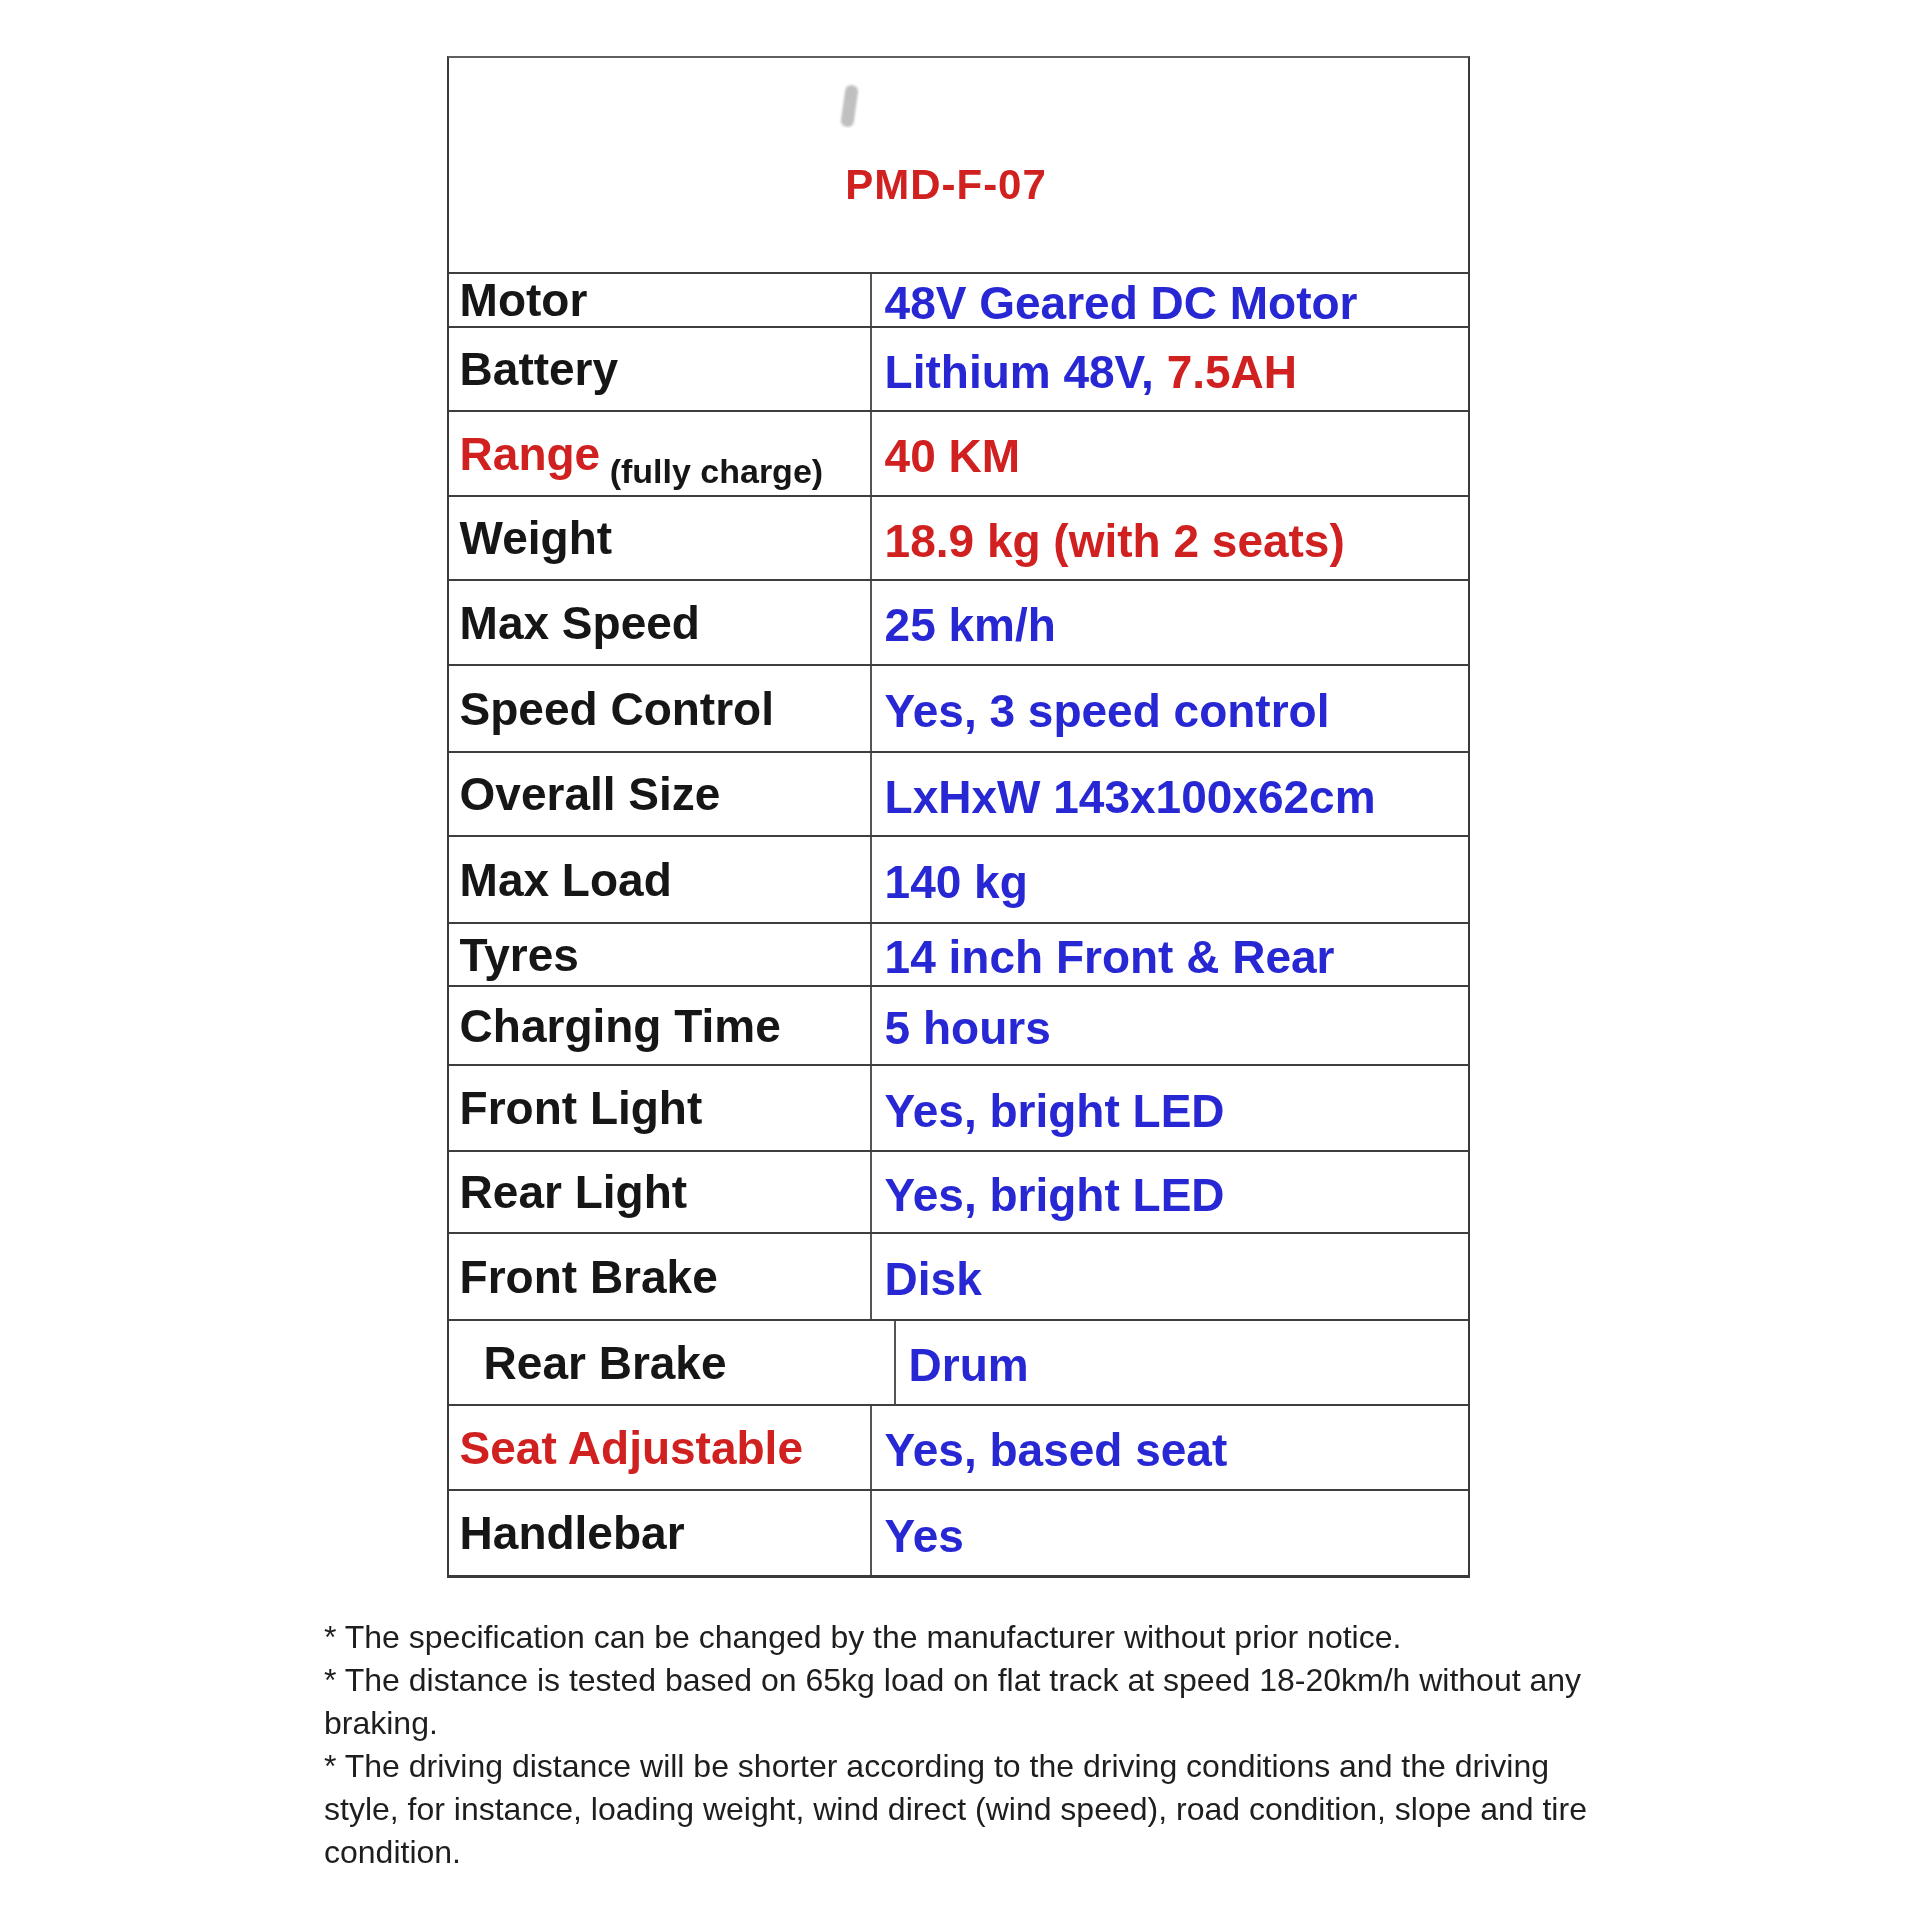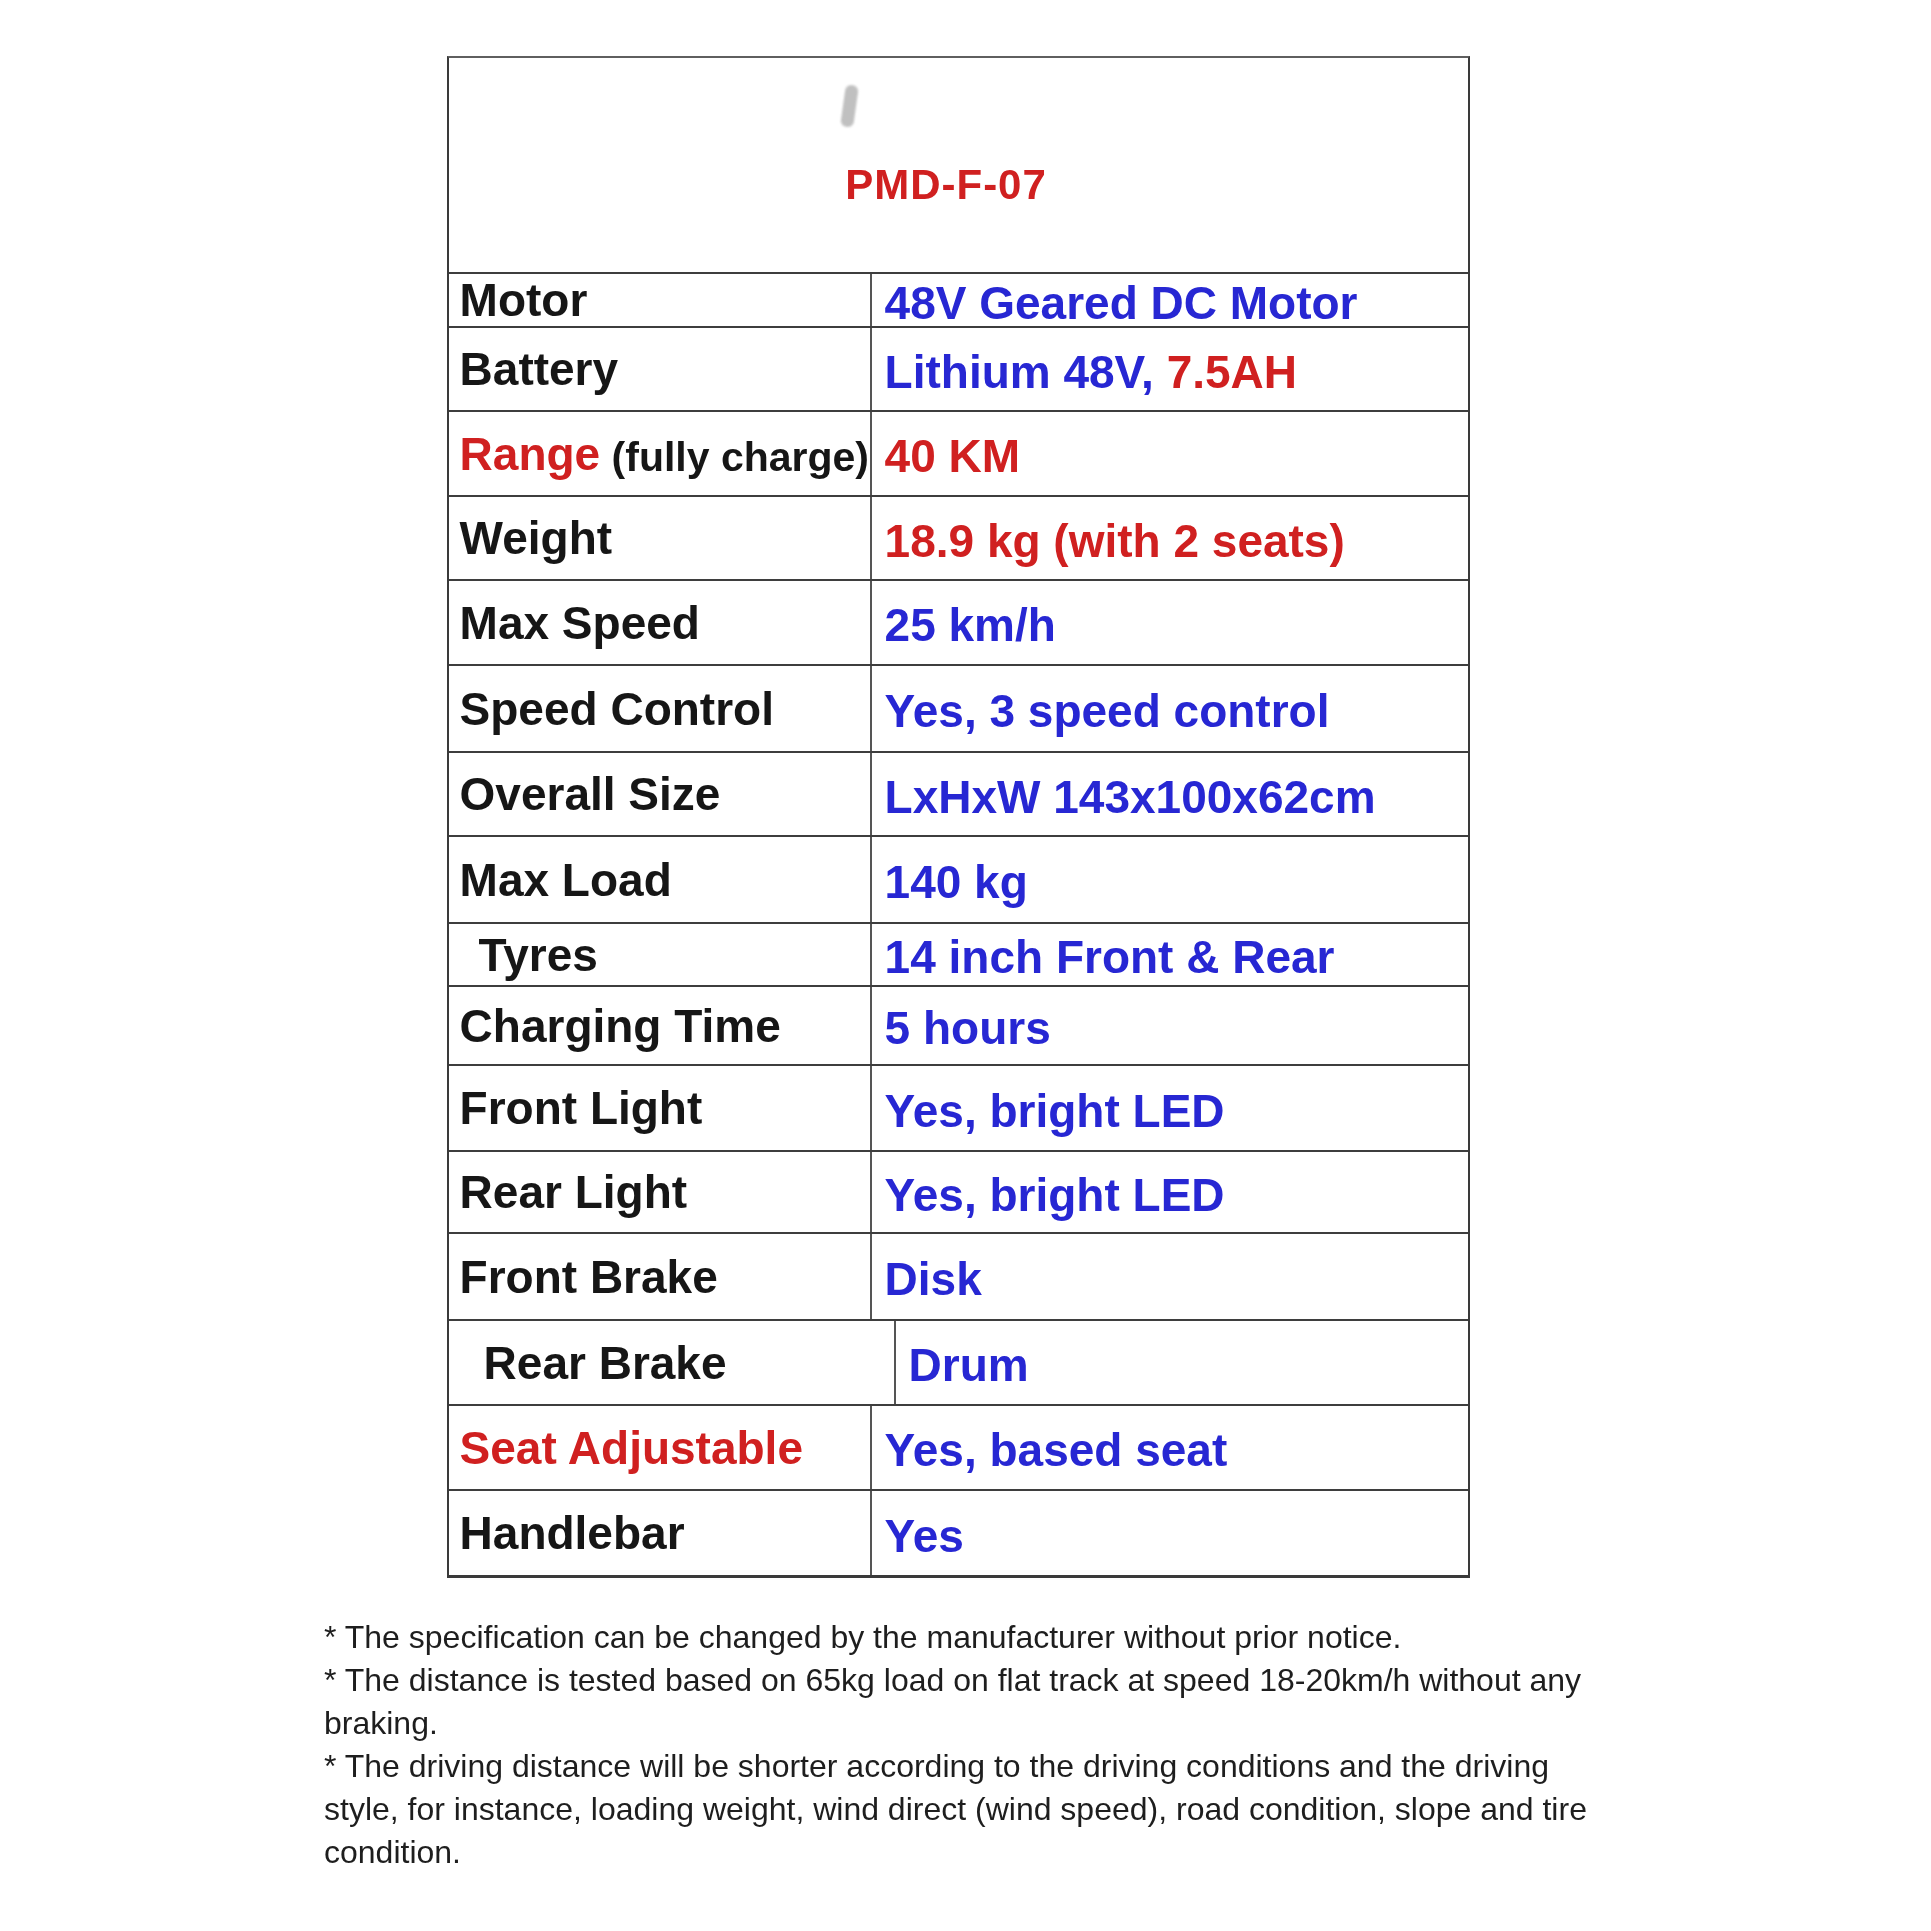--- a/index.html
+++ b/index.html
@@ -62,22 +62,22 @@
     border-right:2.9px solid #555555;
     padding-left:10.6px;
     font-size:46px;font-weight:bold;
   }
   .cell.value{
     flex:1 1 auto;
     padding-left:12.6px;padding-top:5.8px;
     font-size:46px;font-weight:bold;border-radius:24px;
   }
   .cell .small{
-    font-size:41px;font-weight:bold;
-    position:relative;top:4px;
+    font-size:34px;font-weight:bold;
+    position:relative;top:18px;
   }
 
   
   .notes{
     position:absolute;left:324px;top:1616px;width:1313px;
     font-size:32px;line-height:43px;color:#1e1e1e;
     letter-spacing:0px;
   }
   .note-line{white-space:pre;}
 </style>
@@ -118,21 +118,21 @@
         </div>
         <div class="row">
           <div class="cell label"><span style="color: rgb(22, 22, 22);">Overall Size</span></div>
           <div class="cell value"><span style="color: rgb(39, 39, 211);">LxHxW 143x100x62cm</span></div>
         </div>
         <div class="row">
           <div class="cell label"><span style="color: rgb(22, 22, 22);">Max Load</span></div>
           <div class="cell value"><span style="color: rgb(39, 39, 211);">140 kg</span></div>
         </div>
         <div class="row">
-          <div class="cell label"><span style="color: rgb(22, 22, 22); margin-left: 19px;">Tyres</span></div>
+          <div class="cell label"><span style="color: rgb(22, 22, 22);">Tyres</span></div>
           <div class="cell value"><span style="color: rgb(39, 39, 211);">14 inch Front &amp; Rear</span></div>
         </div>
         <div class="row">
           <div class="cell label"><span style="color: rgb(22, 22, 22);">Charging Time</span></div>
           <div class="cell value"><span style="color: rgb(39, 39, 211);">5 hours</span></div>
         </div>
         <div class="row">
           <div class="cell label"><span style="color: rgb(22, 22, 22);">Front Light</span></div>
           <div class="cell value"><span style="color: rgb(39, 39, 211);">Yes, bright LED</span></div>
         </div>

